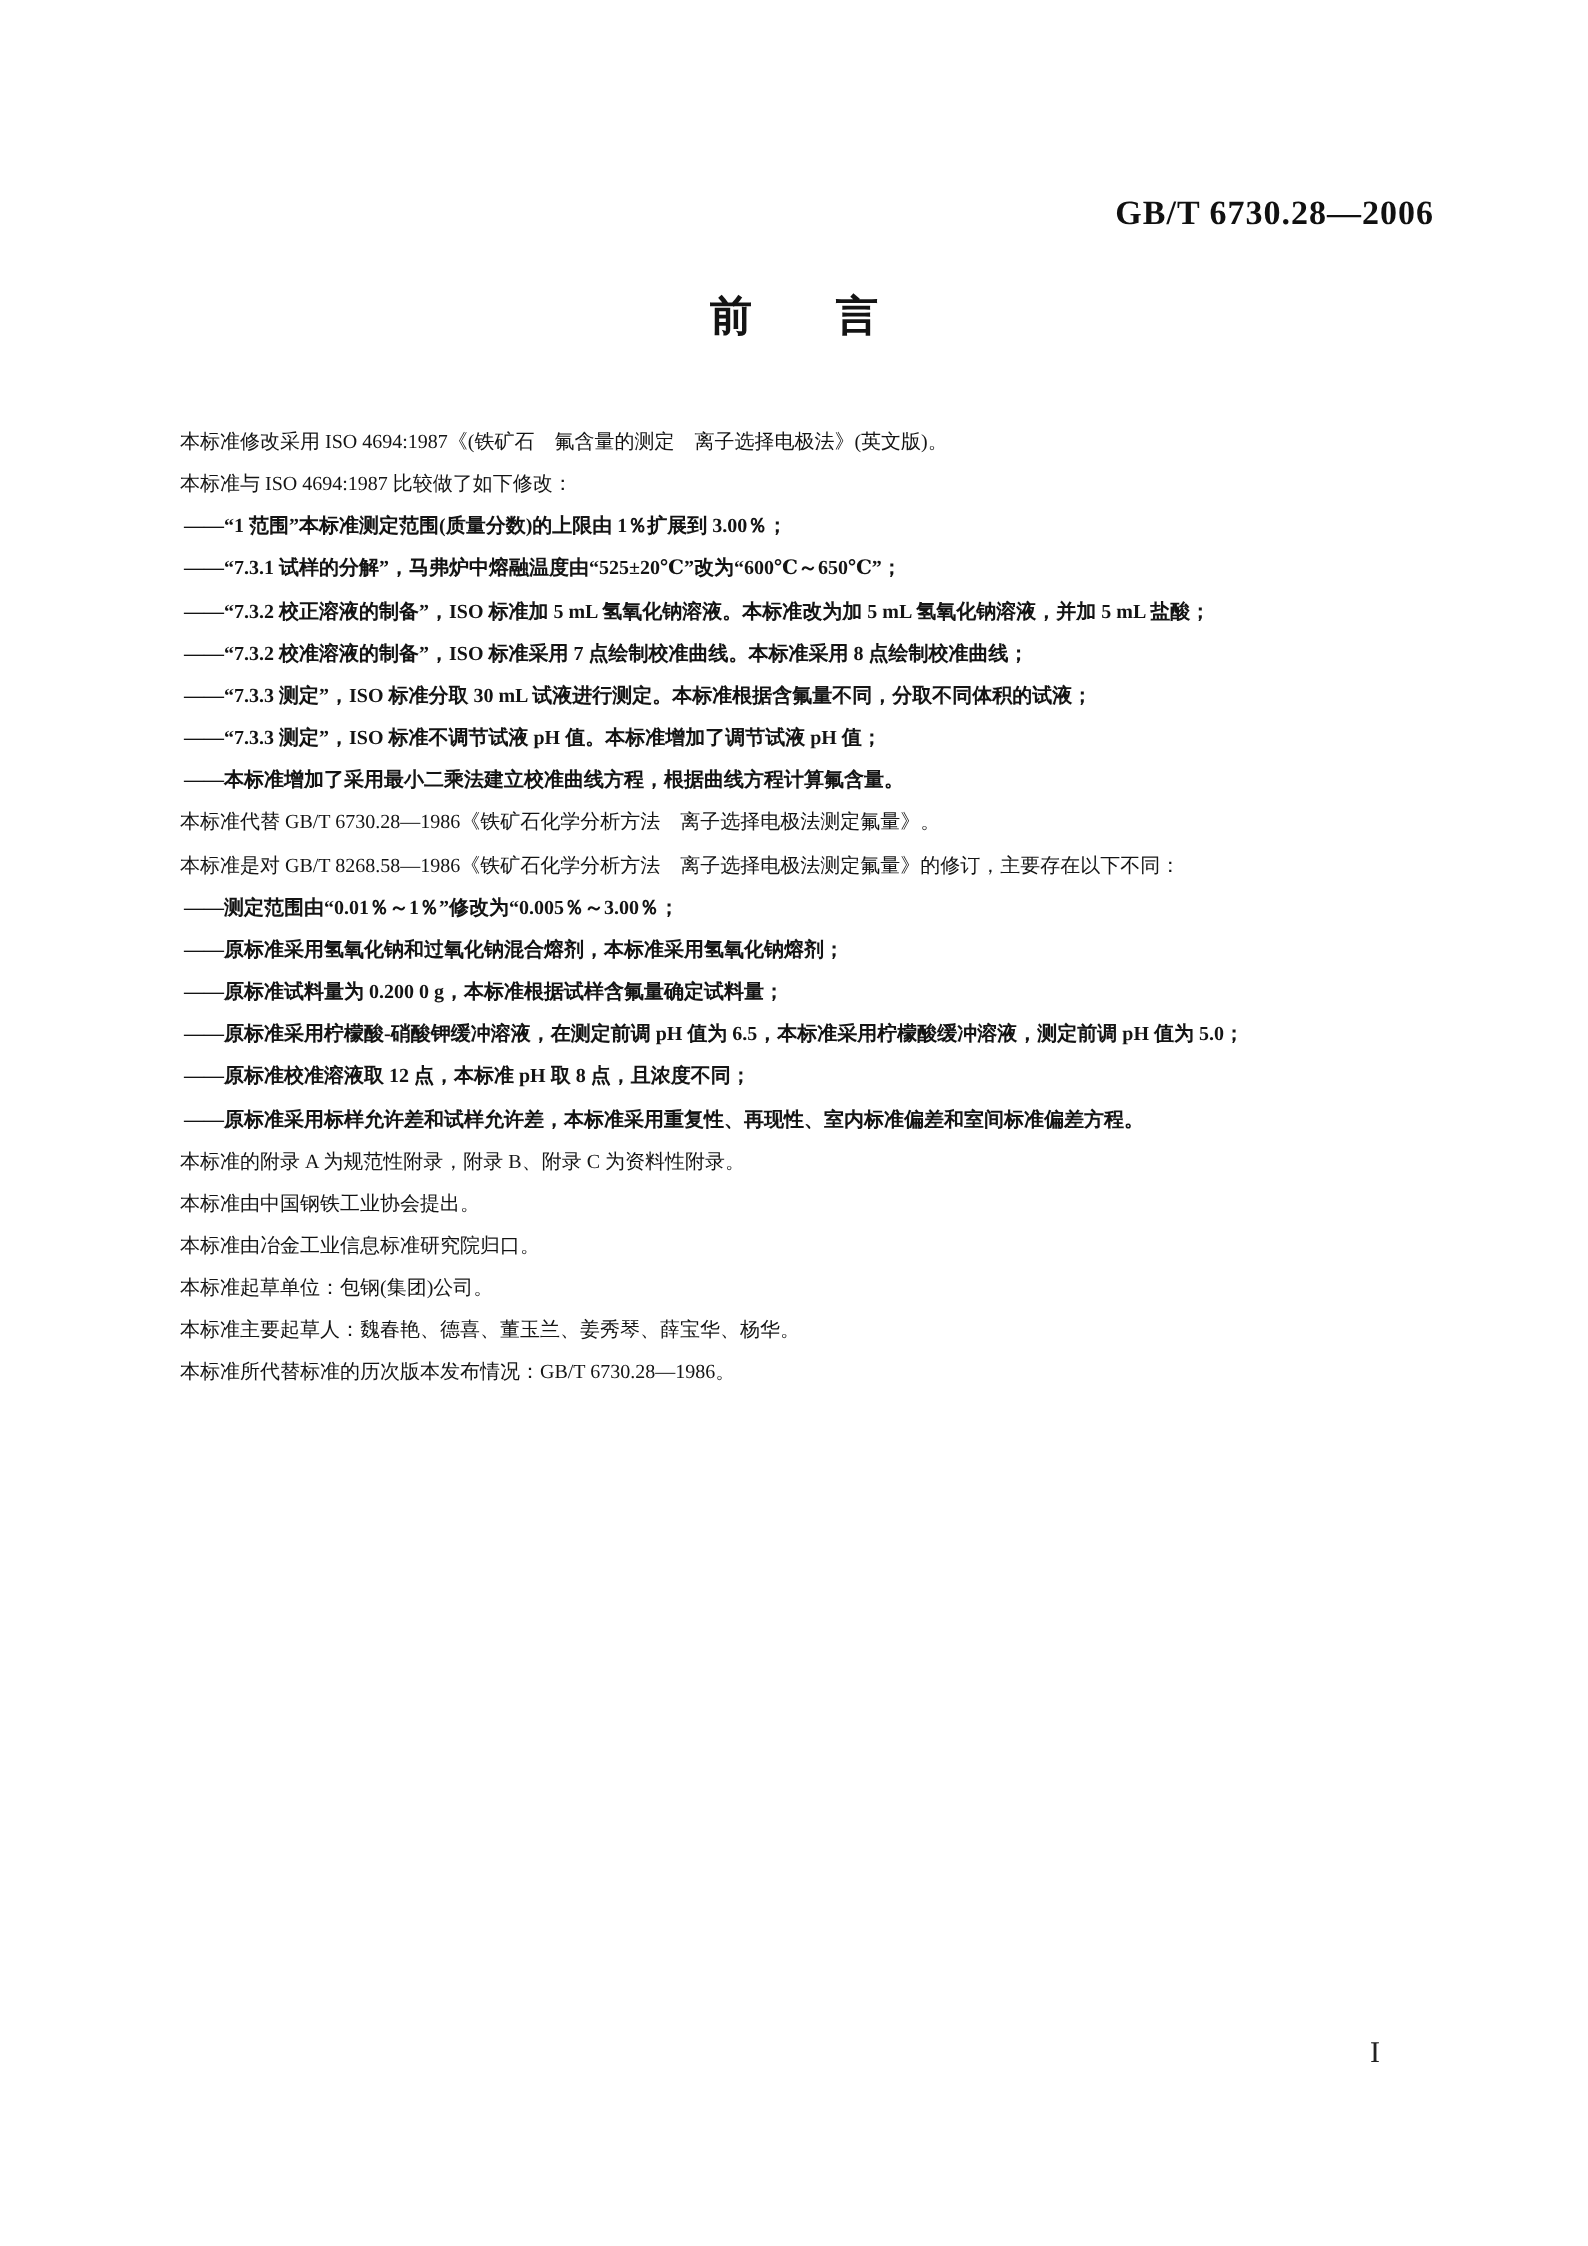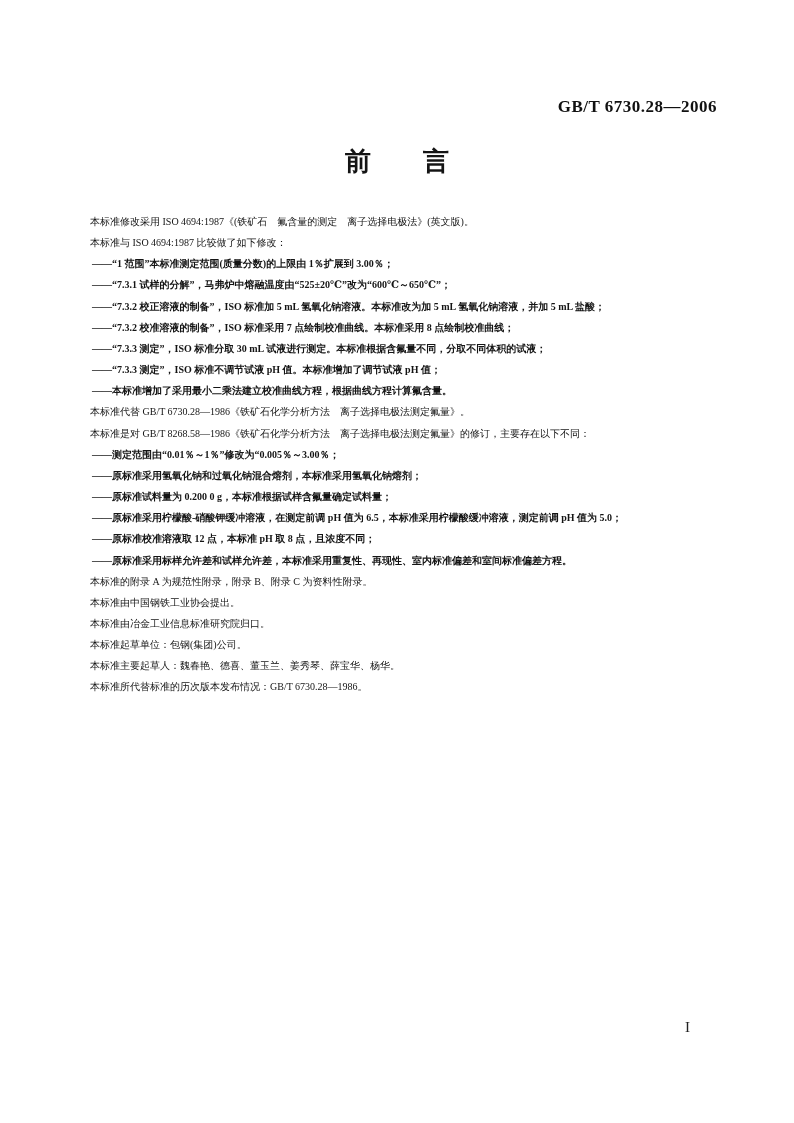--- a/index.html
+++ b/index.html
@@ -28,21 +28,21 @@
     margin-top: 14px;
   }
   .doc-title {
     position: absolute;
     top: 144px;
     left: 0;
     width: 100%;
     margin: 0;
     text-align: center;
     font-family: "Liberation Sans", "DejaVu Sans", sans-serif;
-    font-size: 26px;
+    font-size: 21px;
     font-weight: bold;
     color: #141414;
   }
   .content {
     position: absolute;
     top: 211px;
     left: 70px;
     width: 643px;
     font-size: 10px;
     line-height: 21.15px;

